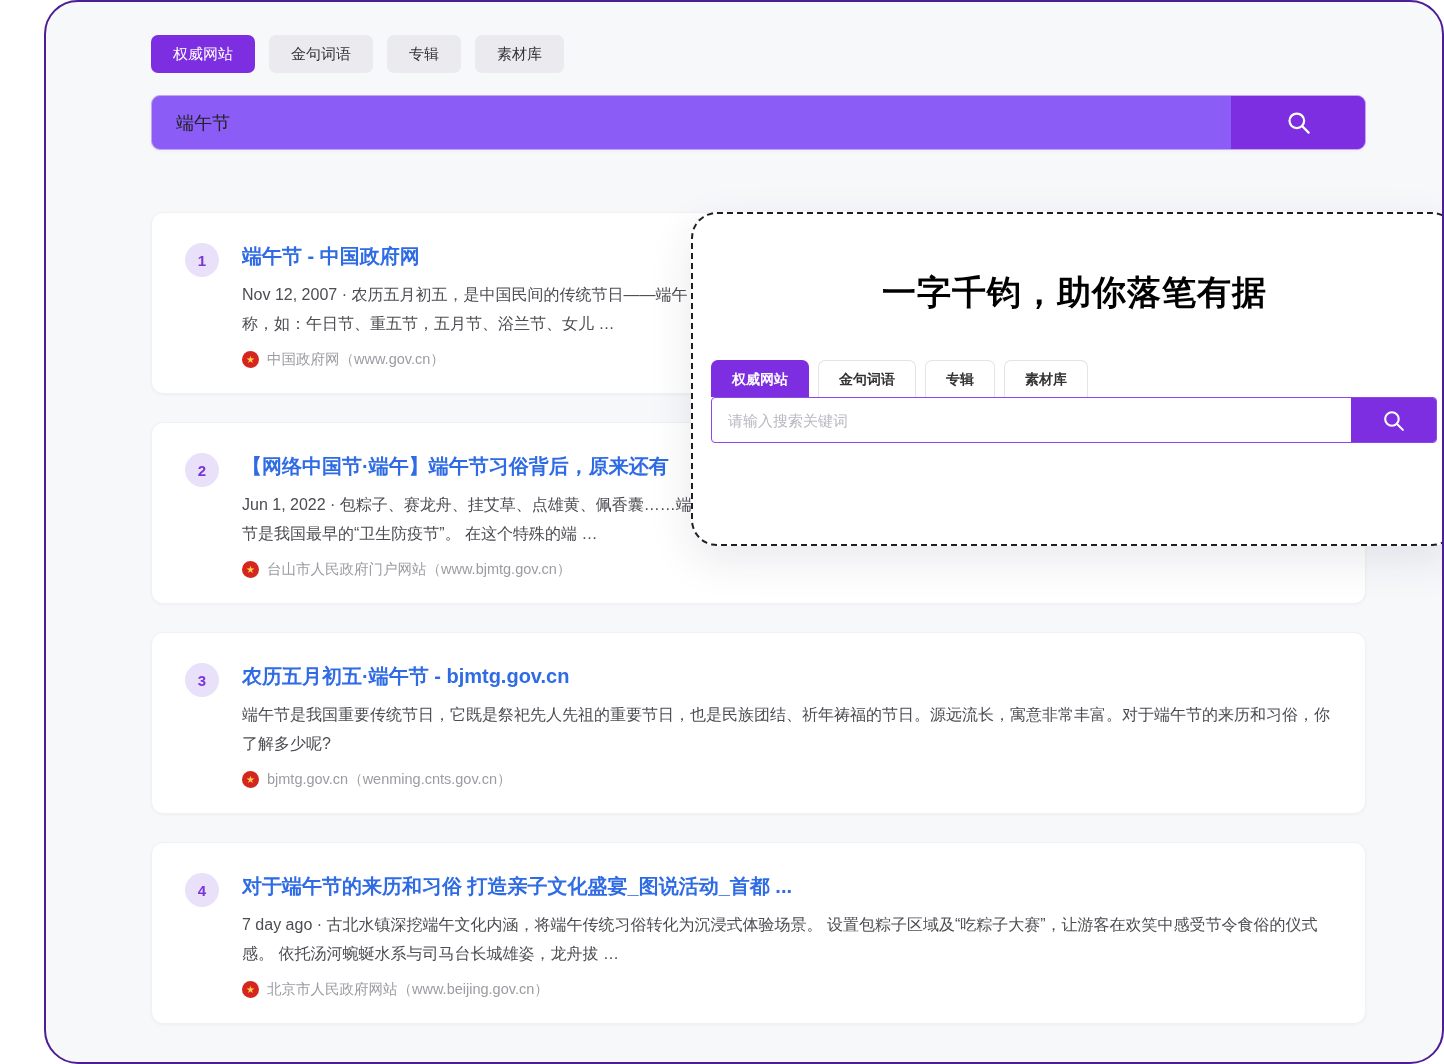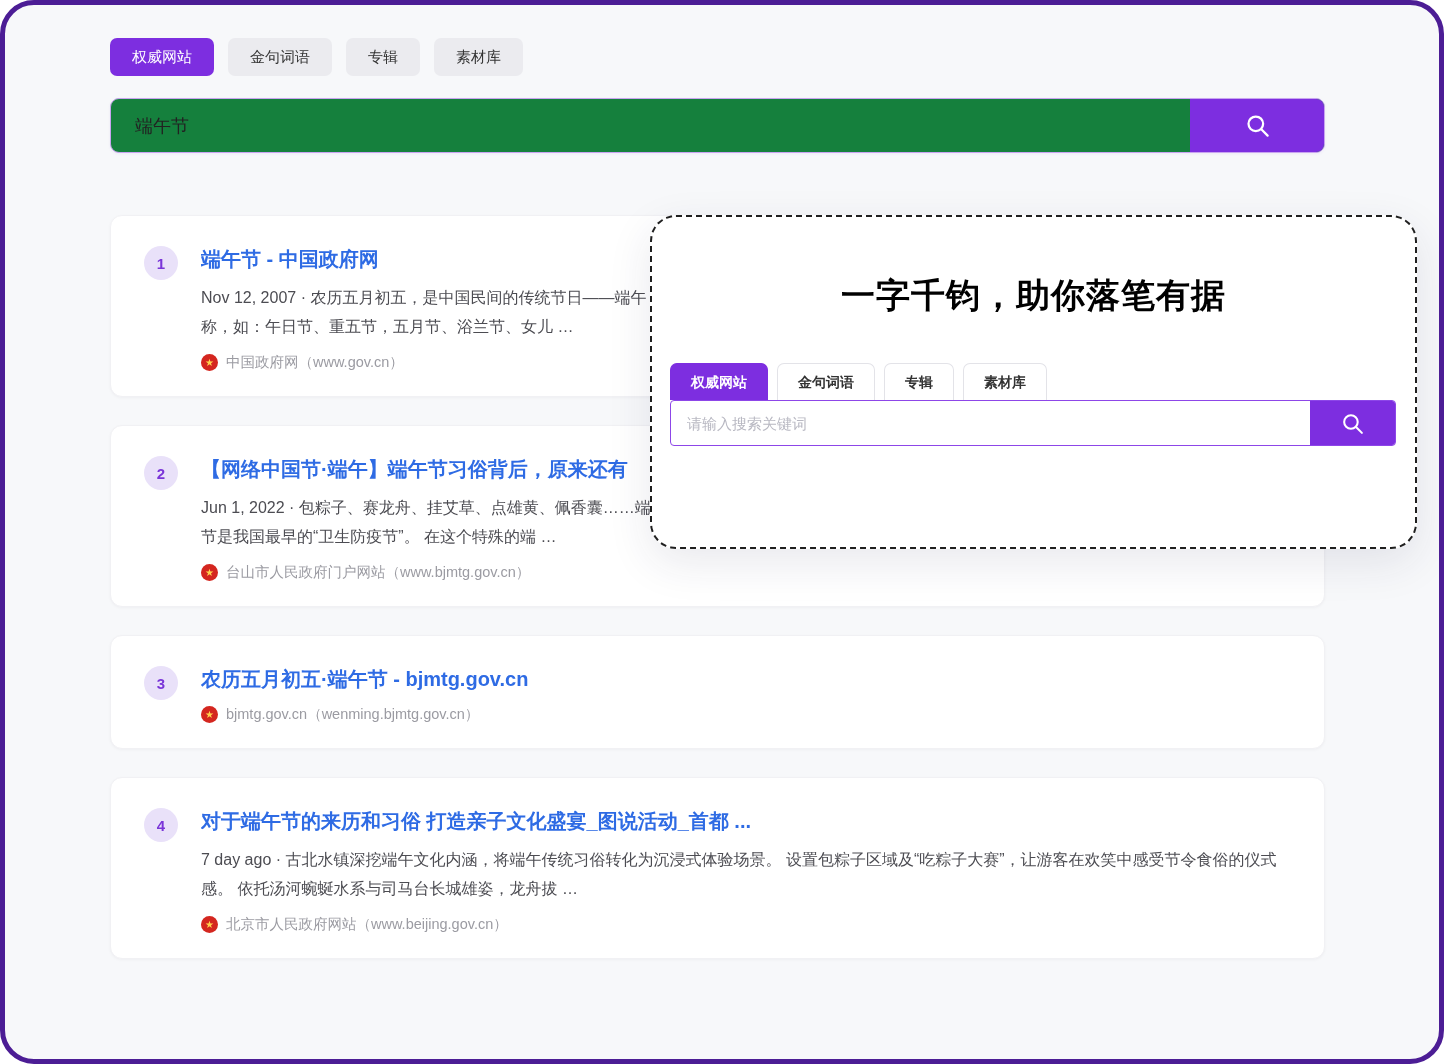--- a/index.html
+++ b/index.html
@@ -6,39 +6,40 @@
   html,body { width:1444px; height:1064px; }
   body {
     font-family: "Liberation Sans", "DejaVu Sans", sans-serif;
     background:#ffffff;
     position:relative;
     overflow:hidden;
   }
   .page {
     position:absolute; inset:0;
     background:#f7f8fa;
-    border:5px solid #4c1d95;
+    border:2px solid #4c1d95;
     border-radius:34px;
     overflow:hidden;
+    margin-left:44px;
   }
   .content { margin-left:105px; margin-top:33px; width:1215px; }
 
   
   .tabs { display:flex; gap:14px; }
   .tab {
     padding:0 22px; height:38px; line-height:38px;
     font-size:15px; color:#333; background:#ebebef;
     border-radius:7px; cursor:pointer; white-space:nowrap;
   }
   .tab.active { background:#7d2ee0; color:#fff; }
 
   
   .searchbar {
     margin-top:22px; height:55px; width:1215px;
-    background:#15803d; border:1px solid #c9a4f0; border-radius:9px;
+    background:#8b5cf6; border:1px solid #c9a4f0; border-radius:9px;
     display:flex; overflow:hidden;
     box-shadow:0 1px 3px rgba(120,60,200,.07);
   }
   .searchbar input {
     flex:1; border:none; outline:none; background:transparent;
     font-size:18px; color:#222; padding:0 24px; font-family:inherit;
   }
   .search-btn {
     width:134px; border:none; background:#7d2ee0; cursor:pointer;
     display:flex; align-items:center; justify-content:center;
@@ -160,24 +161,25 @@
           <span class="emblem">★</span>
           <span>台山市人民政府门户网站（www.bjmtg.gov.cn）</span>
         </div>
       </div>
     </div>
 
     <div class="card">
       <div class="rank">3</div>
       <div class="card-body">
         <div class="card-title">农历五月初五·端午节 - bjmtg.gov.cn</div>
+        <div class="snippet-line">端午节是我国重要传统节日，它既是祭祀先人先祖的重要节日，也是民族团结、祈年祷福的节日。源远流长，寓意非常丰富。对于端午节的来历和习俗，你了解多少呢?</div>
         <div class="snippet-line"></div>
         <div class="source">
           <span class="emblem">★</span>
-          <span>bjmtg.gov.cn（wenming.bjmtg.gov.cn）</span>
+          <span>bjmtg.gov.cn（wenming.cnts.gov.cn）</span>
         </div>
       </div>
     </div>
 
     <div class="card">
       <div class="rank">4</div>
       <div class="card-body">
         <div class="card-title">对于端午节的来历和习俗 打造亲子文化盛宴_图说活动_首都 ...</div>
         <div class="snippet-line">7 day ago · 古北水镇深挖端午文化内涵，将端午传统习俗转化为沉浸式体验场景。 设置包粽子区域及“吃粽子大赛”，让游客在欢笑中感受节令食俗的仪式感。 依托汤河蜿蜒水系与司马台长城雄姿，龙舟拔 …</div>
         <div class="snippet-line"></div>

